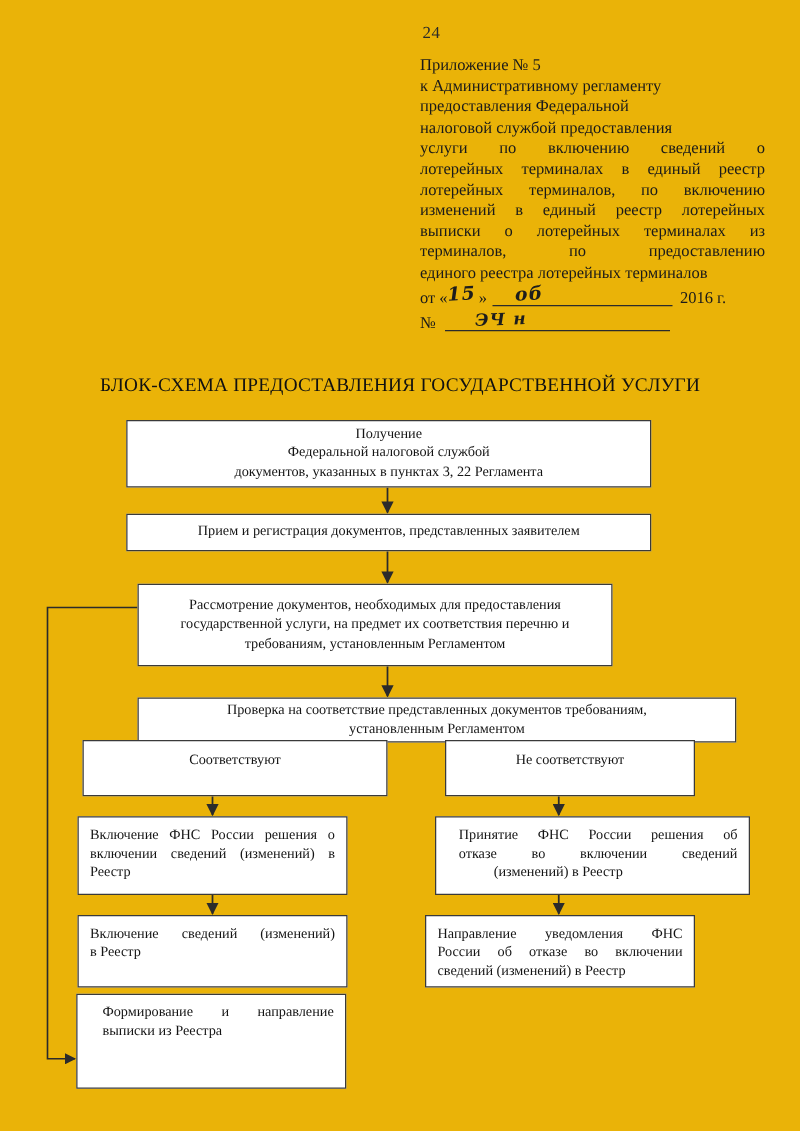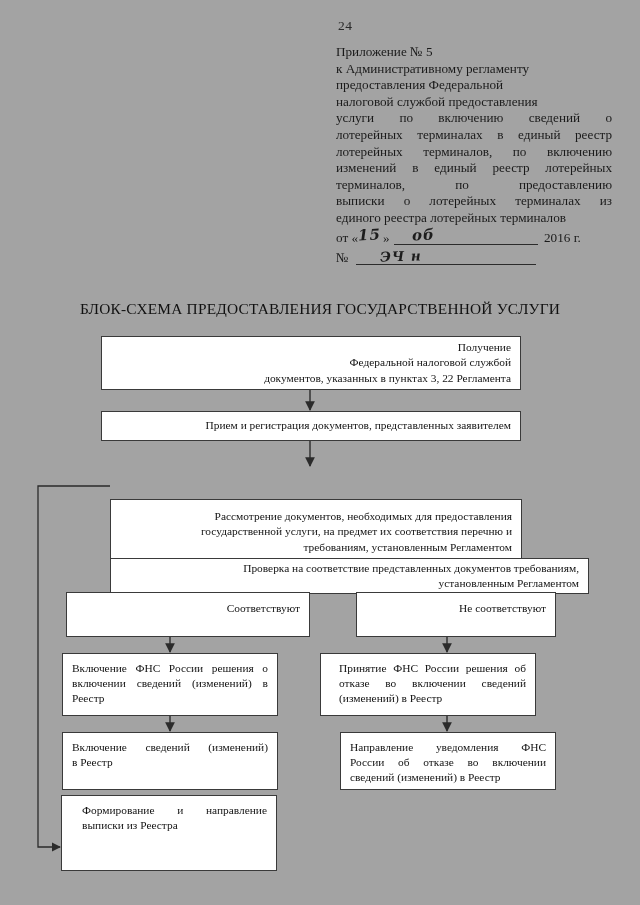--- a/index.html
+++ b/index.html
@@ -5,21 +5,21 @@
 <style>
   html, body {
     margin: 0;
     padding: 0;
     background: #ffffff;
   }
   #page {
     position: relative;
     width: 640px;
     height: 905px;
-    background: #a3a3a3;
+    background: #eab308;
     overflow: hidden;
     font-family: "Liberation Serif", "DejaVu Serif", serif;
     color: #141414;
   }
 
   
   .page-number {
     position: absolute;
     left: 338px;
     top: 18px;
@@ -97,21 +97,21 @@
   .node {
     position: absolute;
     box-sizing: border-box;
     border: 1px solid #3a3a3a;
     background: #ffffff;
     font-size: 11.4px;
     line-height: 15.2px;
     color: #141414;
     padding: 5px 9px;
   }
-  .node .t { display: block; text-align: right; }
+  .node .t { display: block; }
   .node.center { text-align: center; }
   .node.just .t {
     text-align: justify;
     text-align-last: justify;
   }
   .node.left { text-align: left; }
   .node.vcenter {
     display: flex;
     flex-direction: column;
     justify-content: center;
@@ -140,22 +140,22 @@
   <div class="header-block">
     <div class="line">Приложение № 5</div>
     <div class="line">к Административному регламенту</div>
     <div class="line">предоставления Федеральной</div>
     <div class="line">налоговой службой предоставления</div>
 
     <div class="just">услуги по включению сведений о</div>
     <div class="just">лотерейных терминалах в единый реестр</div>
     <div class="just">лотерейных терминалов, по включению</div>
     <div class="just">изменений в единый реестр лотерейных</div>
+    <div class="just">выписки о лотерейных терминалах из</div>
     <div class="just">терминалов, по предоставлению</div>
-    <div class="just">выписки о лотерейных терминалах из</div>
     <div class="line">единого реестра лотерейных терминалов</div>
 
     <div class="date-row">
       <span style="position:absolute; left:0; top:2px;">от «</span>
       <span class="hand" style="left:22px; top:-1px;">15</span>
       <span style="position:absolute; left:47px; top:2px;">»</span>
       <div class="rule" style="left:58px; top:16px; width:144px;"></div>
       <span class="hand" style="left:76px; top:-1px;">об</span>
       <span style="position:absolute; left:208px; top:2px;">2016 г.</span>
     </div>
@@ -204,21 +204,21 @@
     <div class="node center vcenter" style="left:101px; top:336px; width:420px; height:54px;">
       <span class="t">Получение</span>
       <span class="t">Федеральной налоговой службой</span>
       <span class="t">документов, указанных в пунктах 3, 22 Регламента</span>
     </div>
 
     <div class="node center vcenter" style="left:101px; top:411px; width:420px; height:30px;">
       <span class="t">Прием и регистрация документов, представленных заявителем</span>
     </div>
 
-    <div class="node center vcenter" style="left:110px; top:467px; width:412px; height:66px;margin-top:32px;">
+    <div class="node center vcenter" style="left:110px; top:467px; width:380px; height:66px;">
       <span class="t">Рассмотрение документов, необходимых для предоставления</span>
       <span class="t">государственной услуги, на предмет их соответствия перечню и</span>
       <span class="t">требованиям, установленным Регламентом</span>
     </div>
 
     <div class="node center vcenter" style="left:110px; top:558px; width:479px; height:36px;">
       <span class="t">Проверка на соответствие представленных документов требованиям,</span>
       <span class="t">установленным Регламентом</span>
     </div>
 
@@ -229,24 +229,24 @@
     <div class="node center vtop" style="left:356px; top:592px; width:200px; height:45px; padding-top:8px;">
       <span class="t">Не соответствуют</span>
     </div>
 
     <div class="node left just vtop" style="left:62px; top:653px; width:216px; height:63px; padding-top:7px;">
       <span class="t">Включение ФНС России решения о</span>
       <span class="t">включении сведений (изменений) в</span>
       <span class="t" style="text-align-last:left;">Реестр</span>
     </div>
 
-    <div class="node left just vtop" style="left:320px; top:653px; width:216px; height:63px; padding-top:7px;padding-left:18px;">
+    <div class="node left just vtop" style="left:348px; top:653px; width:252px; height:63px; padding-top:7px;padding-left:18px;">
       <span class="t">Принятие ФНС России решения об</span>
       <span class="t">отказе во включении сведений</span>
-      <span class="t" style="text-align-last:left;">(изменений) в Реестр</span>
+      <span class="t" style="text-align-last:left;margin-left:28px;">(изменений) в Реестр</span>
     </div>
 
     <div class="node left just vtop" style="left:62px; top:732px; width:216px; height:58px; padding-top:7px;">
       <span class="t">Включение сведений (изменений)</span>
       <span class="t" style="text-align-last:left;">в Реестр</span>
     </div>
 
     <div class="node left just vtop" style="left:340px; top:732px; width:216px; height:58px; padding-top:7px;">
       <span class="t">Направление уведомления ФНС</span>
       <span class="t">России об отказе во включении</span>

